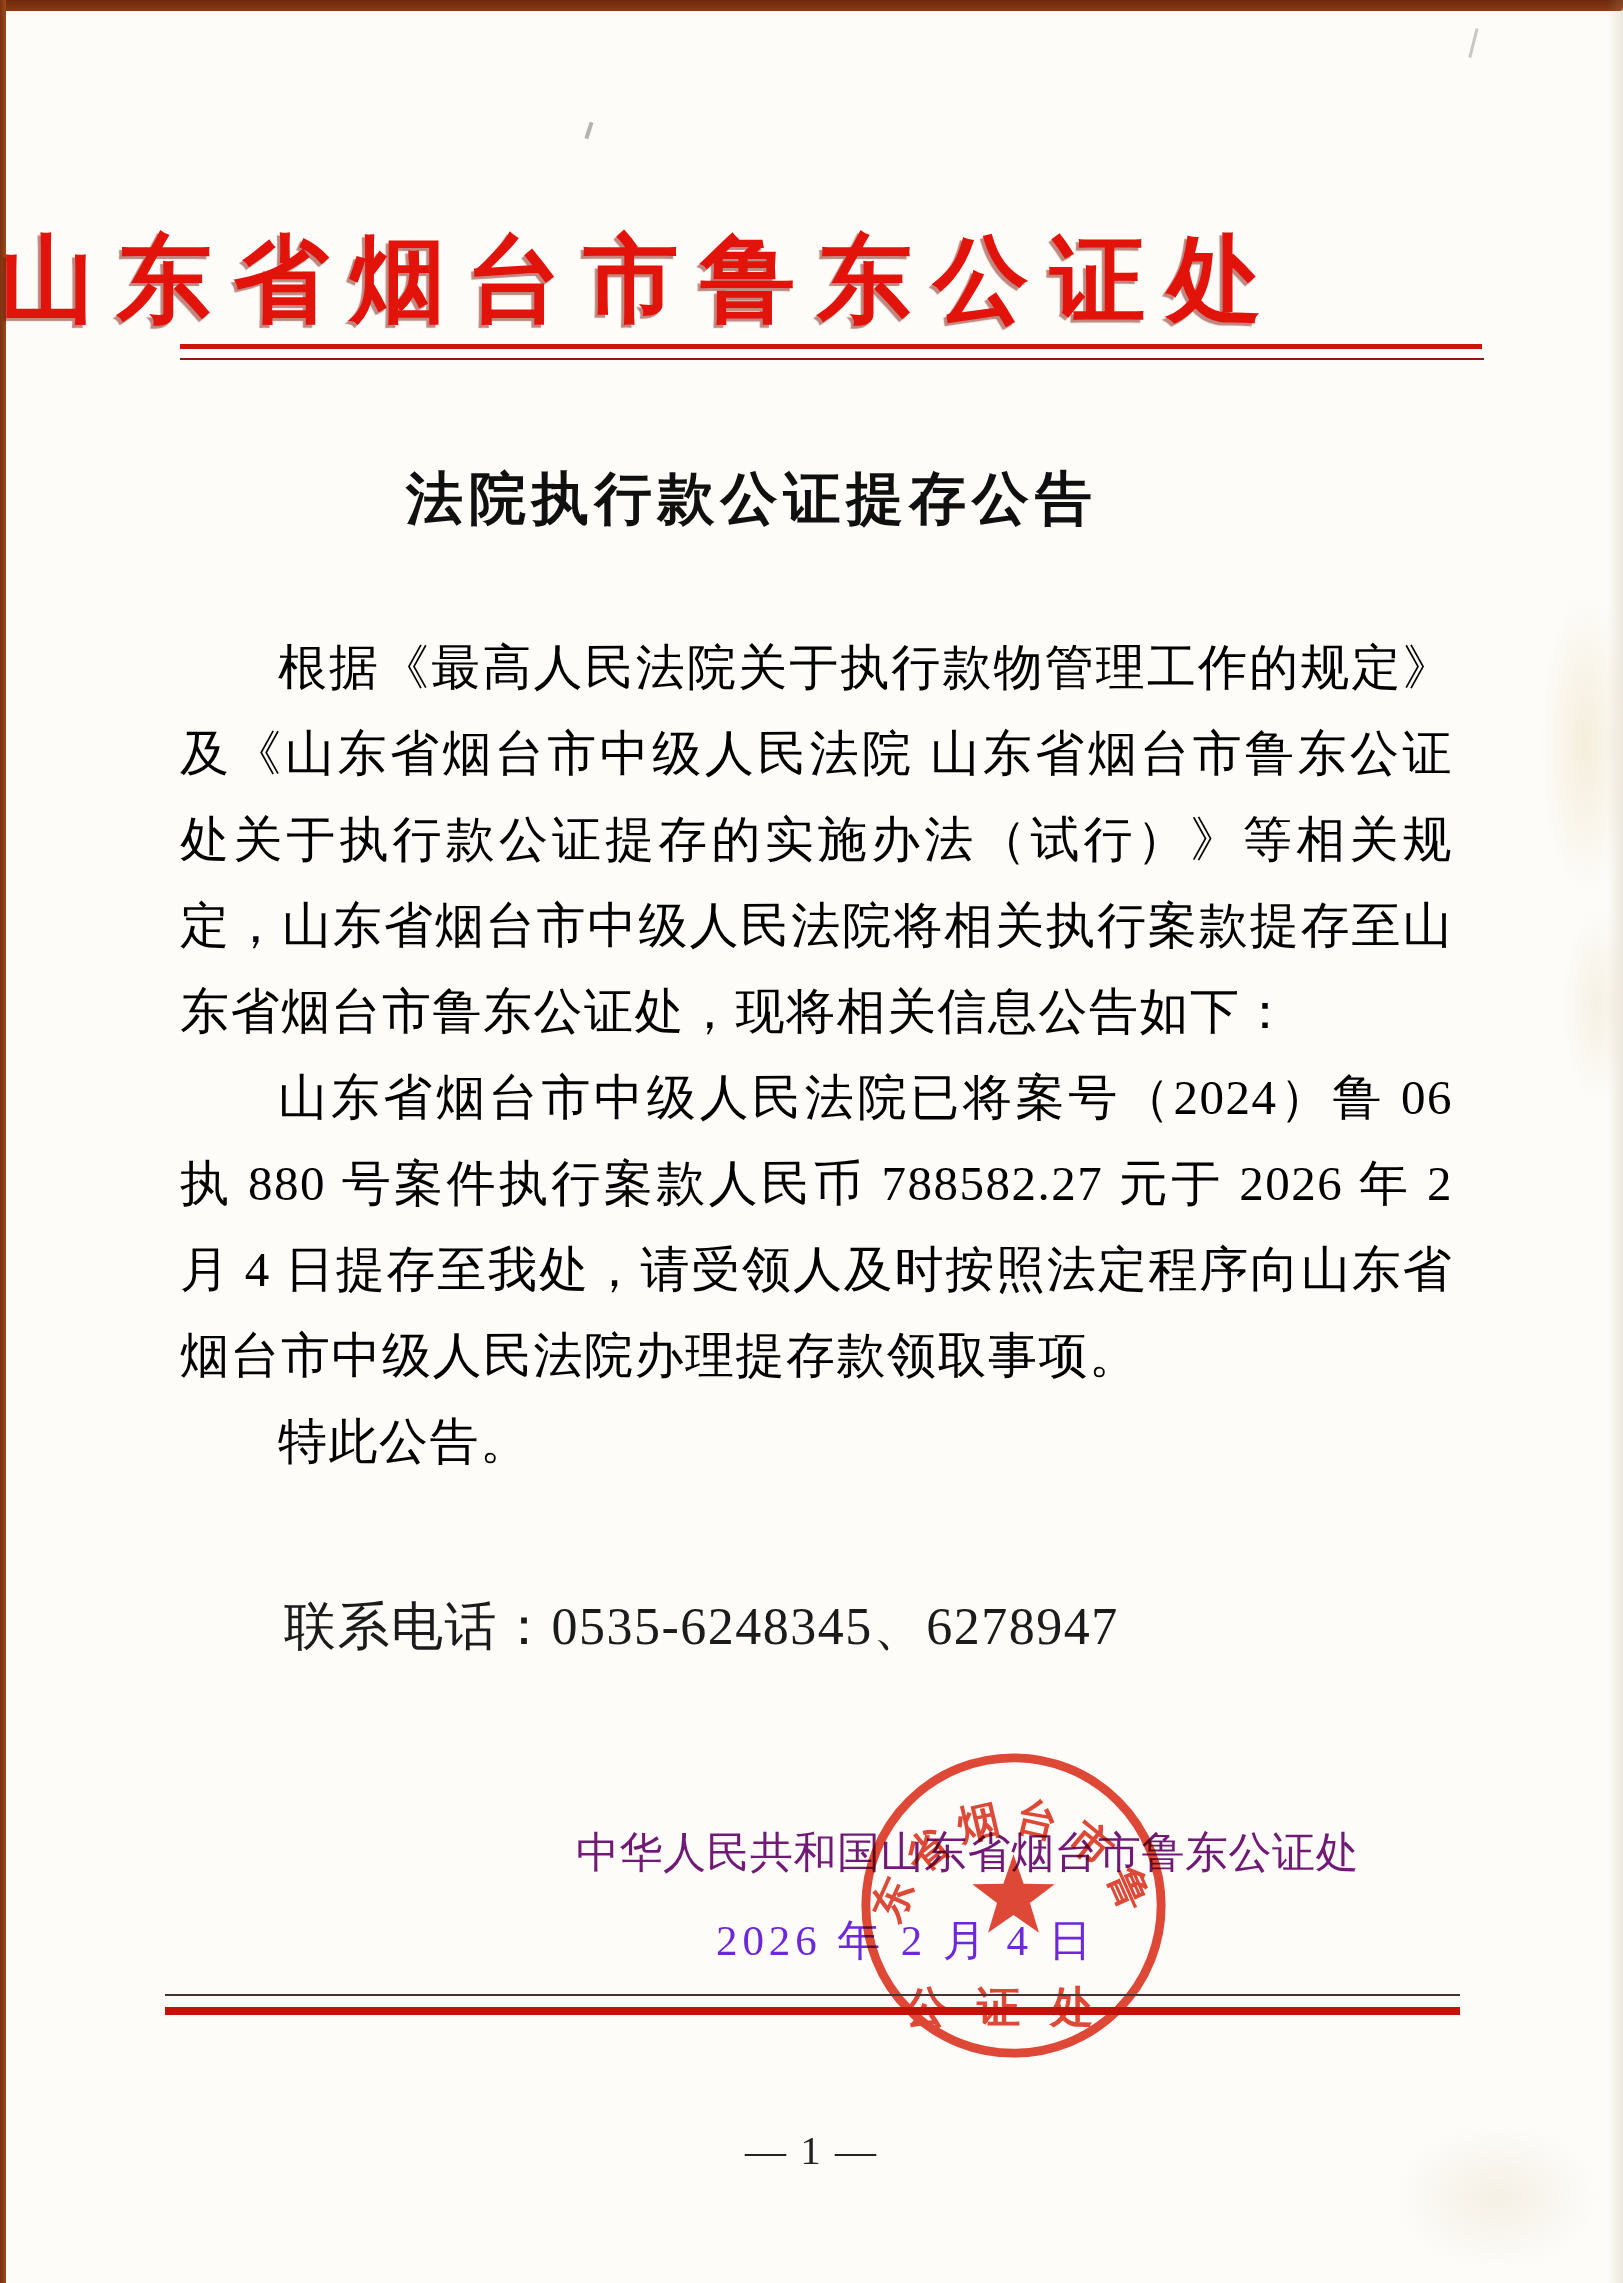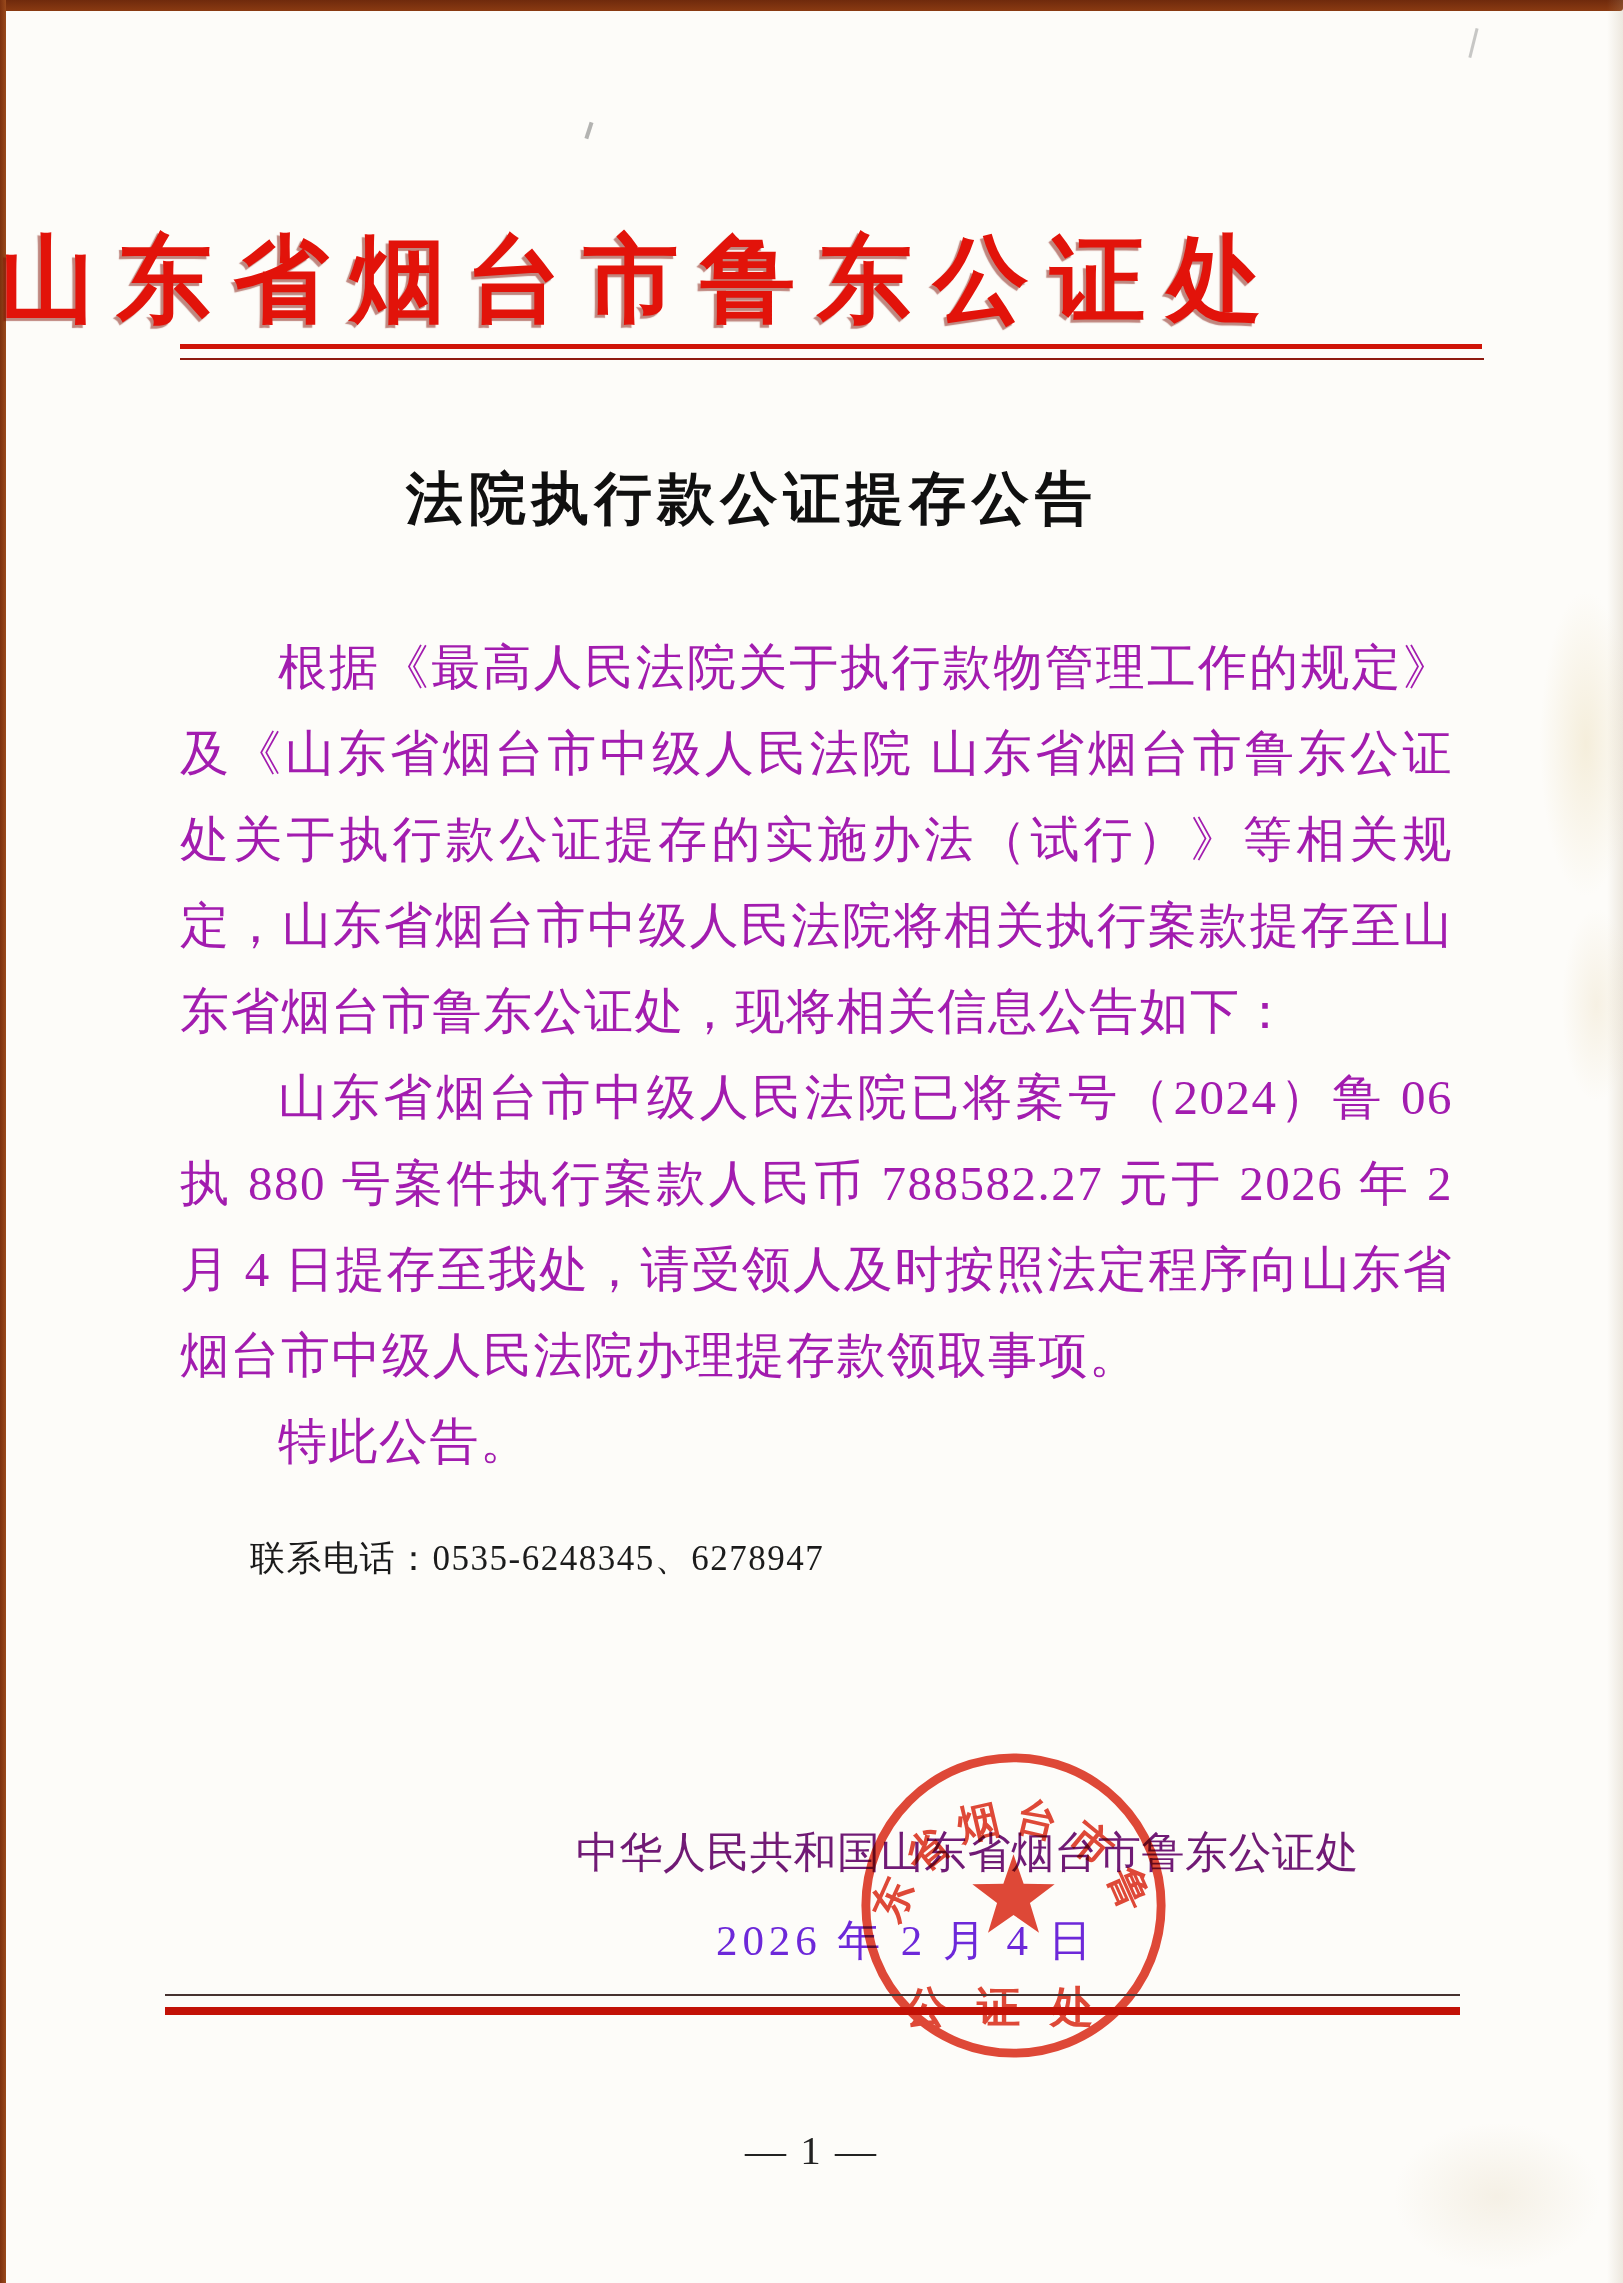--- a/index.html
+++ b/index.html
@@ -62,27 +62,27 @@
     position: absolute; left: 406px; top: 461px;
     font-size: 57px; font-weight: bold; letter-spacing: 5.9px;
     color: #101010; white-space: nowrap; font-family: Liberation Serif, serif;
   }
 
   
   .body-text {
     position: absolute; left: 180px; top: 625px; width: 1273px;
     font-size: 49px; line-height: 86px; letter-spacing: 1.5px;
     text-align: justify; text-align-last: left;
-    color: #a21caf;
+    color: #000000;
   }
   .body-text p { margin: 0; text-indent: 2em; }
 
   .contact-line {
-    position: absolute; left: 180px; top: 1516px; width: 1273px;
-    font-size: 35px; line-height: 86px; letter-spacing: 1.5px;
+    position: absolute; left: 180px; top: 1584px; width: 1273px;
+    font-size: 52px; line-height: 86px; letter-spacing: 1.5px;
     text-indent: 2em; color: #1b1b1b; white-space: nowrap; font-family: Liberation Serif, serif;
   }
 
   
   .sig-name {
     position: absolute; left: 576px; top: 1824px;
     font-size: 43px; letter-spacing: 0.5px; color: #701a75; white-space: nowrap;
   }
   .sig-date {
     position: absolute; left: 716px; top: 1912px;

